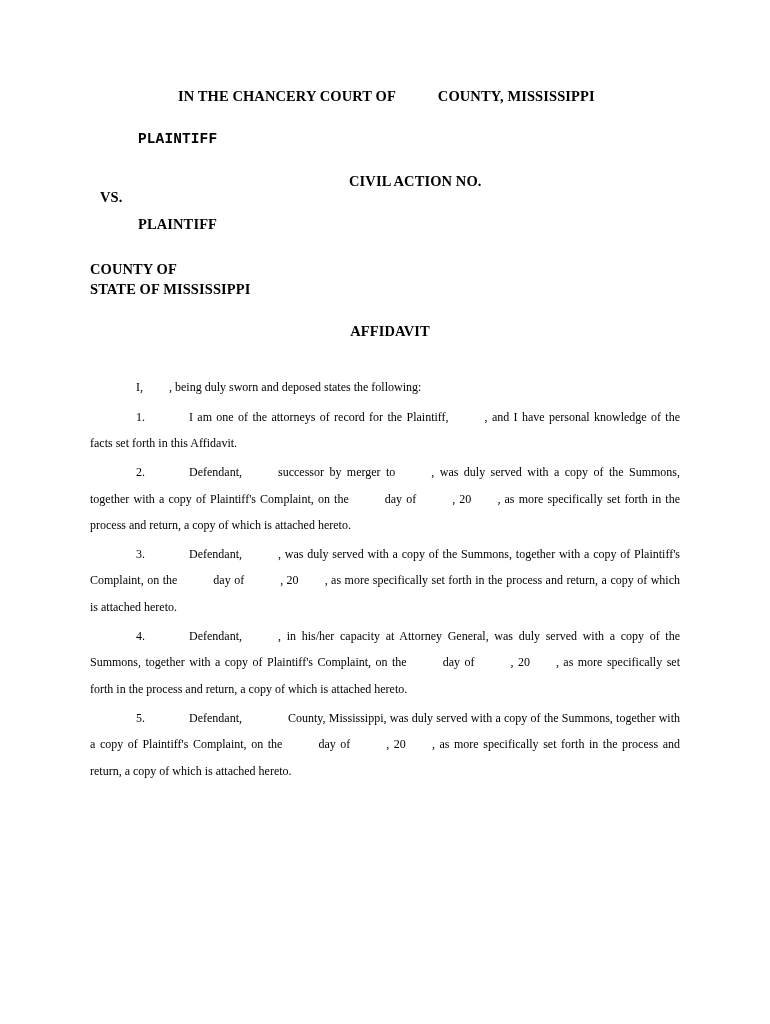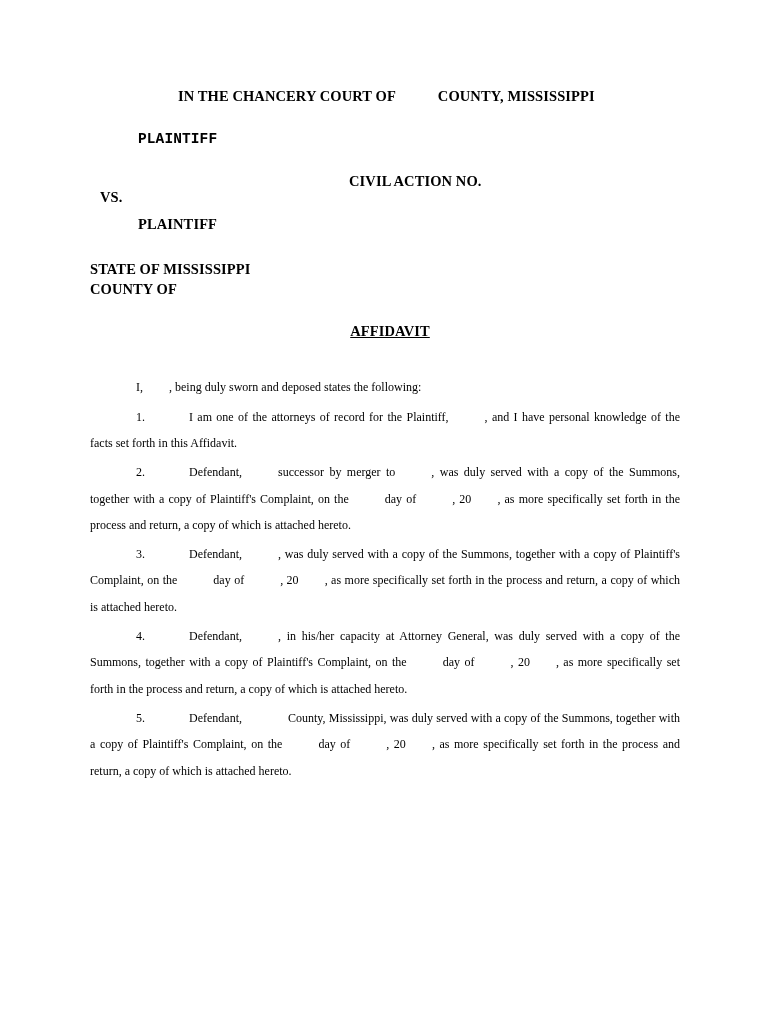--- a/index.html
+++ b/index.html
@@ -65,21 +65,20 @@
   .state-row {
     line-height: 1.38;
     margin-bottom: 24px;
   }
   .affidavit-row {
     text-align: center;
     margin-bottom: 34px;
     padding-left: 10px;
   }
   .affidavit-row span {
-    text-decoration: underline;
   }
   .body-par {
     font-size: 12px;
     line-height: 2.22;
     text-align: justify;
     text-justify: inter-word;
     margin: 0 0 2px 0;
   }
   .num-gap { display: inline-block; width: 44px; }
   .blank-s { display: inline-block; width: 26px; }
@@ -104,22 +103,22 @@
   <div class="vs-row line-bold">
     <span class="vs">VS.</span>
     <span class="civil">CIVIL ACTION NO.</span>
   </div>
 
   <div class="defendants-row indent-block line-bold">
     <span>PLAINTIFF</span>
   </div>
 
   <div class="state-row line-bold">
+    <div>COUNTY OF</div>
     <div>STATE OF MISSISSIPPI</div>
-    <div>COUNTY OF</div>
   </div>
 
   <div class="affidavit-row line-bold">
     <span>AFFIDAVIT</span>
   </div>
 
   <p class="body-par par-i">
     <span class="first-ind"></span><span>I,</span><span class="blank-s"></span><span>, being duly sworn and deposed states the following:</span>
   </p>
 

